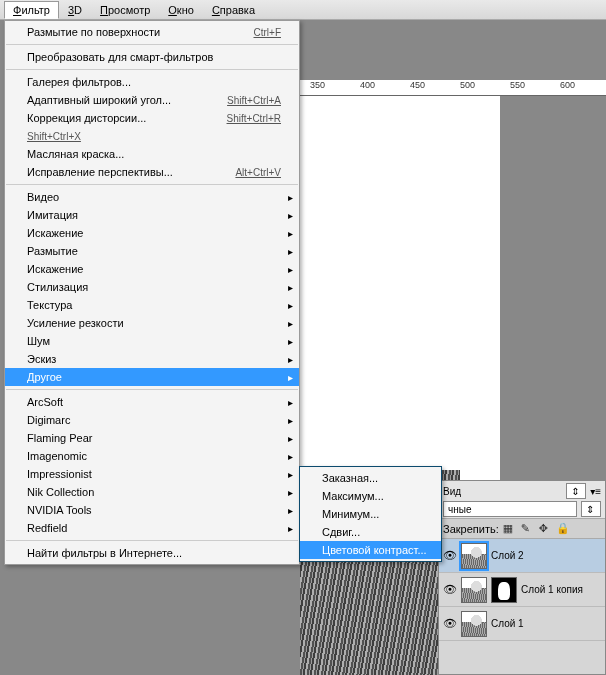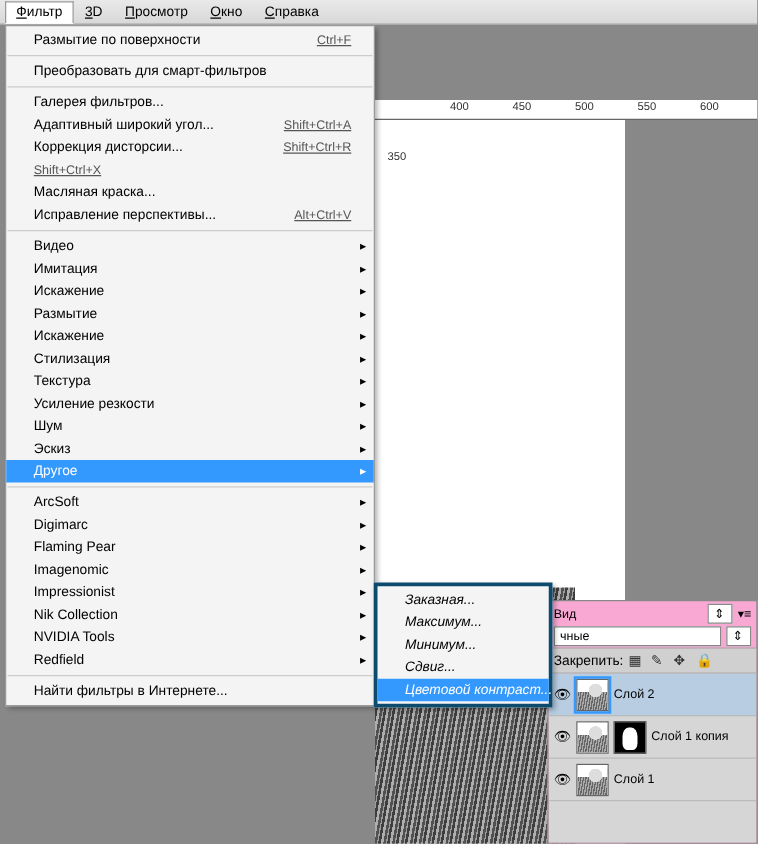--- a/index.html
+++ b/index.html
@@ -9,33 +9,33 @@
   .menubar .top u { text-decoration: underline; }
   .menubar .top.active { background:#fff; border:1px solid #999; border-bottom:1px solid #fff;}
   .dropdown { position:absolute; left:4px; top:20px; width:296px; background:#f4f4f4; border:1px solid #9a9a9a; box-shadow:2px 2px 4px rgba(0,0,0,.3); z-index:100; padding:2px 0; }
   .mi { display:flex; align-items:center; height:18px; padding:0 18px 0 22px; cursor:default; position:relative;}
   .mi.highlight { background:#3399ff; color:#fff; }
   .mi .lbl { flex:1; white-space:nowrap;}
   .mi .cut { color:#555; font-size:10px;text-decoration:underline;}
   .mi.sub::after { content:"▸"; position:absolute; right:6px; font-size:10px;}
   .mi.highlight.sub::after { color:#fff; }
   .sep { height:1px; background:#ccc; margin:3px 1px; }
-  .submenu { position:absolute; left:299px; top:466px; width:143px; background:#f4f4f4; border:3px solid #0c4a6e; box-shadow:2px 2px 4px rgba(0,0,0,.3); z-index:101; padding:2px 0;font-style:italic;}
+  .submenu { position:absolute; left:299px; top:466px; width:143px; background:#f4f4f4; border:1px solid #0c4a6e; box-shadow:2px 2px 4px rgba(0,0,0,.3); z-index:101; padding:2px 0;}
   .submenu .mi { padding:0 12px 0 22px;}
   
   .ruler { position:absolute; top:80px; left:300px; right:0; height:16px; background:#fff; border-bottom:1px solid #666; z-index:5;}
   .ruler .tick { position:absolute; top:0; font-size:9px; color:#333;}
   
   .canvas { position:absolute; left:300px; top:96px; width:200px; height:580px; background:#fff; z-index:1;}
   .hair { position:absolute; left:300px; top:470px; width:160px; height:210px; z-index:2; background:
       repeating-linear-gradient(100deg, #555 0 2px, #999 2px 3px, #444 3px 5px, #aaa 5px 7px);
       border-radius: 60% 0 0 0 / 40% 0 0 0; filter: blur(.5px) contrast(1.1);
   }
   
-  .panel { position:absolute; right:0; bottom:0; top:480px; width:168px; background:#f9a8d4; border:1px solid #888; z-index:50; display:flex; flex-direction:column;}
+  .panel { position:absolute; right:0; bottom:0; top:480px; width:168px; background:#e5e5e5; border:1px solid #888; z-index:50; display:flex; flex-direction:column;}
   .panel-top { height:38px; border-bottom:1px solid #aaa; padding:2px 4px; display:flex; flex-direction:column; gap:2px;}
   .panel-row { display:flex; align-items:center; gap:4px;}
   .sel { background:#fff; border:1px solid #888; height:16px; font-size:10px; padding:0 4px; display:flex; align-items:center;}
   .lock-row { height:20px; background:#d0d0d0; border-bottom:1px solid #aaa; display:flex; align-items:center; gap:4px; padding:0 4px; font-size:10px;}
   .ic { width:14px; height:14px; display:inline-block; color:#333;}
   .layers { flex:1; overflow:auto; background:#d6d6d6;}
   .layer { display:flex; align-items:center; height:34px; border-bottom:1px solid #bbb; padding:0 4px; gap:4px;}
   .layer.sel-layer { background:#b8cde2;}
   .eye { width:14px; text-align:center;}
   .thumb { width:26px; height:26px; background:#fff; border:1px solid #666; position:relative; overflow:hidden;}
@@ -168,21 +168,21 @@
     </div>
     <div class="mi">
       <span class="lbl">Сдвиг...</span>
     </div>
     <div class="mi highlight">
       <span class="lbl">Цветовой контраст...</span>
     </div>
   </div>
 
 <div class="ruler" id="ruler">
-    <div class="tick" style="left: 10px; margin-top: 40px;">350</div>
+    <div class="tick" style="left: 10px;">350</div>
     <div class="tick" style="left: 60px;">400</div>
     <div class="tick" style="left: 110px;">450</div>
     <div class="tick" style="left: 160px;">500</div>
     <div class="tick" style="left: 210px;">550</div>
     <div class="tick" style="left: 260px;">600</div>
   </div>
 
 <div class="canvas"></div>
 <div class="hair"></div>
 

